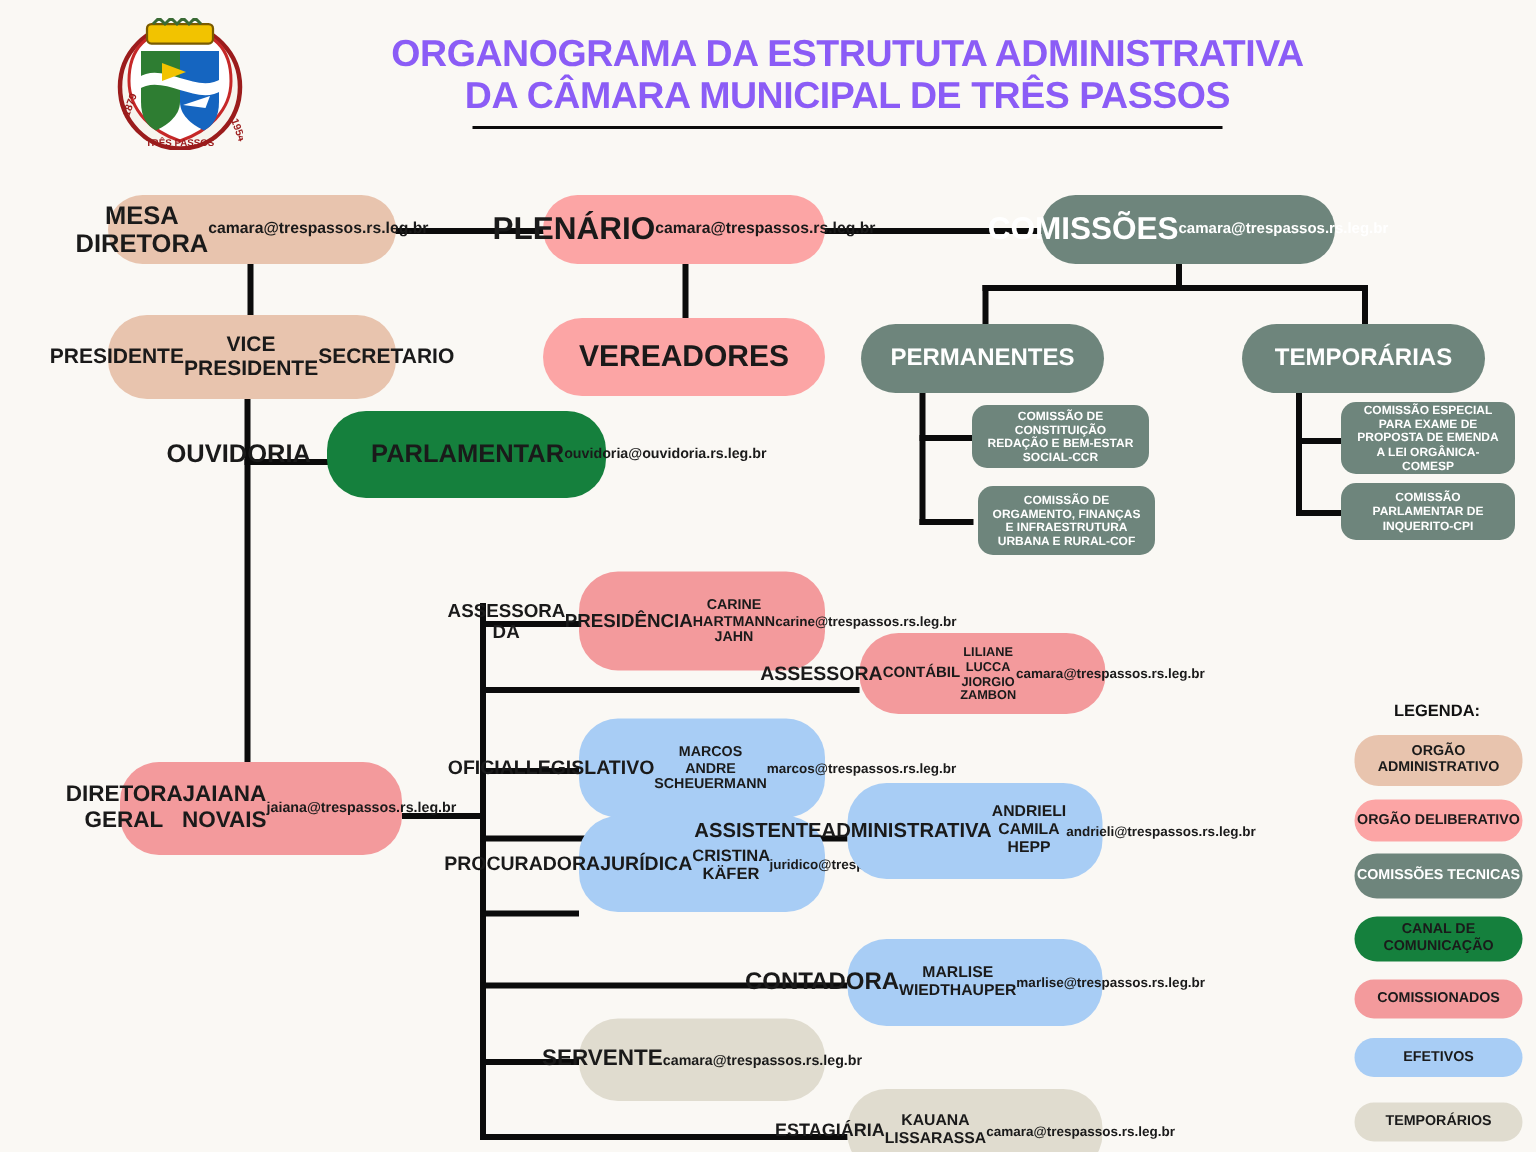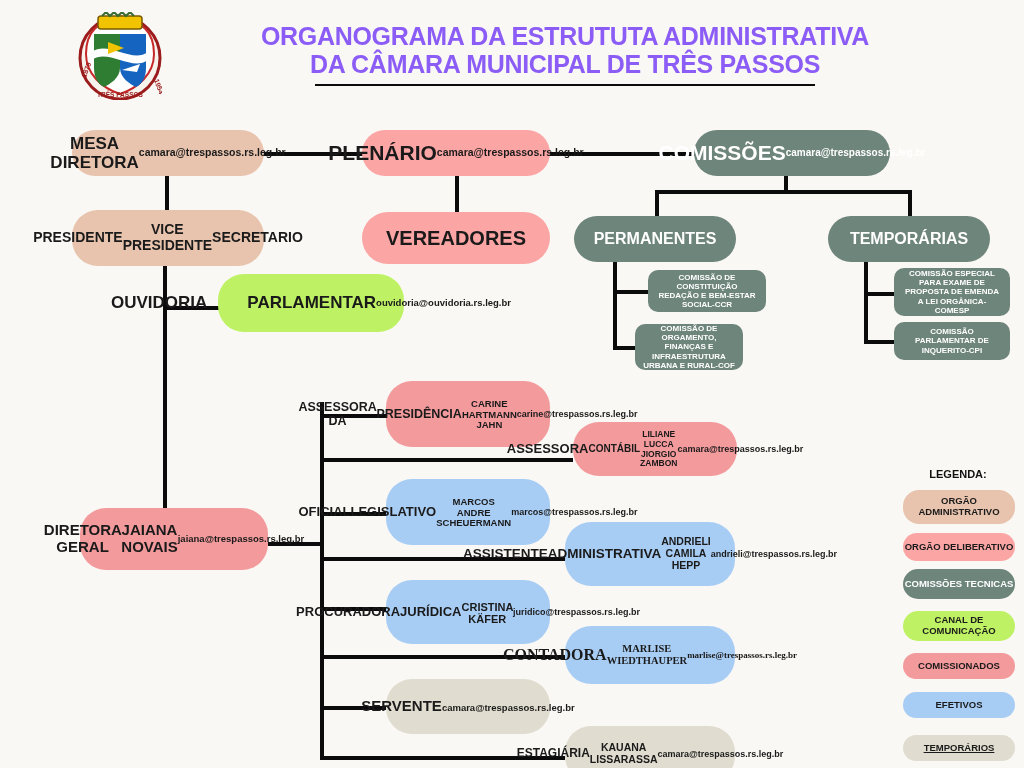--- a/index.html
+++ b/index.html
@@ -37,21 +37,21 @@
     padding: 4px 8px;
     line-height: 1.13;
   }
   .node .t { font-weight: bold; }
   .node .sub { font-weight: bold; }
 
   
   .c-admin   { background: #e8c4ae; color: #1a1a1a; }
   .c-delib   { background: #fca5a5; color: #1a1a1a; }
   .c-comis   { background: #6e857c; color: #ffffff; }
-  .c-canal   { background: #bef264; color: #1a1a1a; }
+  .c-canal   { background: #15803d; color: #1a1a1a; }
   .c-comiss  { background: #f39a9c; color: #1a1a1a; }
   .c-efet    { background: #a8cdf5; color: #1a1a1a; }
   .c-temp    { background: #e0dccf; color: #1a1a1a; }
   .legend-title {
     position: absolute; left: 896px; top: 468px; width: 124px;
     text-align: center; font-weight: bold; font-size: 11px; color: #111;
   }
   .legend-item {
     position: absolute; left: 903px; width: 112px;
     border-radius: 16px; display: flex; align-items: center; justify-content: center;
@@ -152,21 +152,21 @@
   </div>
 
   <div class="node c-comis" style="left:828px; top:216px; width:162px; height:46px;">
     <div class="t" style="font-size:16px;">TEMPORÁRIAS</div>
   </div>
 
   <div class="node c-comis" style="left:648px; top:270px; width:118px; height:42px; border-radius:10px;">
     <div class="t" style="font-size:8px;">COMISSÃO DE CONSTITUIÇÃO REDAÇÃO E BEM-ESTAR SOCIAL-CCR</div>
   </div>
 
-  <div class="node c-comis" style="left:635px; top:324px; width:108px; height:46px; border-radius:10px;">
+  <div class="node c-comis" style="left:652px; top:324px; width:118px; height:46px; border-radius:10px;">
     <div class="t" style="font-size:8px;">COMISSÃO DE ORGAMENTO, FINANÇAS E INFRAESTRUTURA URBANA E RURAL-COF</div>
   </div>
 
   <div class="node c-comis" style="left:894px; top:268px; width:116px; height:48px; border-radius:10px;">
     <div class="t" style="font-size:8px;">COMISSÃO ESPECIAL PARA EXAME DE PROPOSTA DE EMENDA A LEI ORGÂNICA-COMESP</div>
   </div>
 
   <div class="node c-comis" style="left:894px; top:322px; width:116px; height:38px; border-radius:10px;">
     <div class="t" style="font-size:8px;">COMISSÃO PARLAMENTAR DE INQUERITO-CPI</div>
   </div>
@@ -190,21 +190,21 @@
     <div class="sub" style="font-size:9px;">carine@trespassos.rs.leg.br</div>
   </div>
 
   <div class="node c-efet" style="left:386px; top:479px; width:164px; height:66px;">
     <div class="t" style="font-size:13px;">OFICIAL</div>
     <div class="t" style="font-size:13px;">LEGISLATIVO</div>
     <div class="sub" style="font-size:9.5px; margin-top:2px;">MARCOS ANDRE SCHEUERMANN</div>
     <div class="sub" style="font-size:9px;">marcos@trespassos.rs.leg.br</div>
   </div>
 
-  <div class="node c-efet" style="left:386px; top:580px; width:164px; height:64px;">
+  <div class="node c-efet" style="left:386px; top:544px; width:164px; height:64px;">
     <div class="t" style="font-size:13px;">PROCURADORA</div>
     <div class="t" style="font-size:13px;">JURÍDICA</div>
     <div class="sub" style="font-size:11px; margin-top:2px;">CRISTINA KÄFER</div>
     <div class="sub" style="font-size:9px;">juridico@trespassos.rs.leg.br</div>
   </div>
 
   <div class="node c-temp" style="left:386px; top:679px; width:164px; height:55px;">
     <div class="t" style="font-size:15px;">SERVENTE</div>
     <div class="sub" style="font-size:9.5px; margin-top:3px;">camara@trespassos.rs.leg.br</div>
   </div>
@@ -216,21 +216,21 @@
     <div class="sub" style="font-size:9px;">camara@trespassos.rs.leg.br</div>
   </div>
 
   <div class="node c-efet" style="left:565px; top:522px; width:170px; height:64px;">
     <div class="t" style="font-size:13.5px;">ASSISTENTE</div>
     <div class="t" style="font-size:13.5px;">ADMINISTRATIVA</div>
     <div class="sub" style="font-size:10.5px;">ANDRIELI CAMILA HEPP</div>
     <div class="sub" style="font-size:9px;">andrieli@trespassos.rs.leg.br</div>
   </div>
 
-  <div class="node c-efet" style="left:565px; top:626px; width:170px; height:58px;font-family:Liberation Serif, serif;">
+  <div class="node c-efet" style="left:565px; top:626px; width:170px; height:58px;">
     <div class="t" style="font-size:16px;">CONTADORA</div>
     <div class="sub" style="font-size:10.5px;">MARLISE  WIEDTHAUPER</div>
     <div class="sub" style="font-size:9px;">marlise@trespassos.rs.leg.br</div>
   </div>
 
   <div class="node c-temp" style="left:565px; top:726px; width:170px; height:56px;">
     <div class="t" style="font-size:12px;">ESTAGIÁRIA</div>
     <div class="sub" style="font-size:10.5px;">KAUANA LISSARASSA</div>
     <div class="sub" style="font-size:9px;">camara@trespassos.rs.leg.br</div>
   </div>
@@ -248,17 +248,17 @@
   </div>
   <div class="legend-item c-canal" style="top:611px; height:30px;">
     <span>CANAL DE COMUNICAÇÃO</span>
   </div>
   <div class="legend-item c-comiss" style="top:653px; height:26px;">
     <span>COMISSIONADOS</span>
   </div>
   <div class="legend-item c-efet" style="top:692px; height:26px;">
     <span>EFETIVOS</span>
   </div>
-  <div class="legend-item c-temp" style="top:735px; height:26px;text-decoration:underline;">
+  <div class="legend-item c-temp" style="top:735px; height:26px;">
     <span>TEMPORÁRIOS</span>
   </div>
 
 </div>
 
 </body></html>

